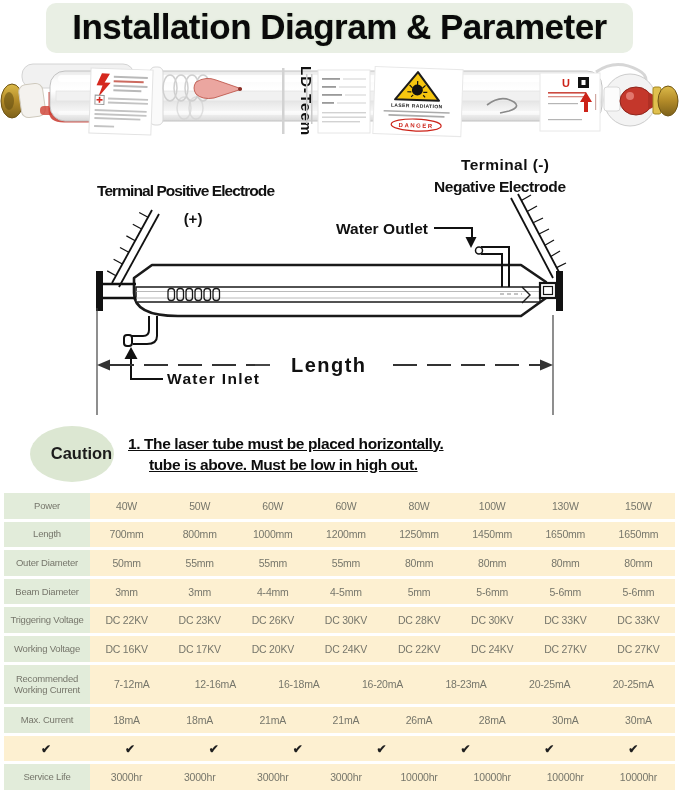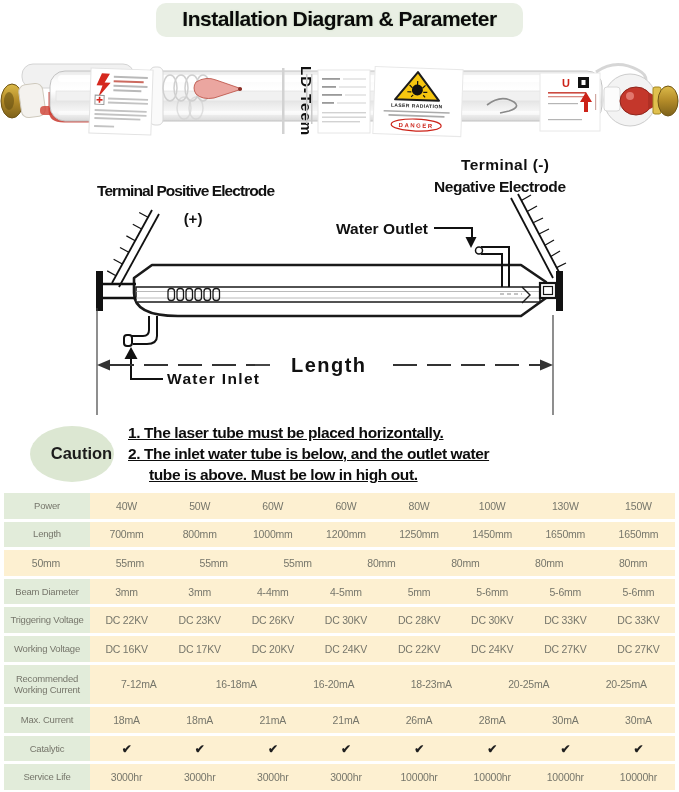--- a/index.html
+++ b/index.html
@@ -1,21 +1,21 @@
 <!DOCTYPE html>
 <html style="--title-bg: #e9efe4; --label-col-bg: #e2ecda; --cell-bg: #fdf0d1; --caution-bg: #dce7d2; --accent-red: #cc2218; --warning-yellow: #f6c60f; --table-text: #76766b; --line-color: #1a1a1a;"><head>
 <meta charset="utf-8">
 <style>
   html,body{margin:0;padding:0;background:#fff;}
   .page{position:relative;width:679px;height:792px;background:#fff;overflow:hidden;
         font-family:"Liberation Sans",sans-serif;}
   
   .title-wrap{height:56px;display:flex;justify-content:center;align-items:flex-start;padding-top:3px;box-sizing:border-box;}
   .title{background:var(--title-bg);border-radius:10px;padding:4px 26px 6px 26px;
-         font-size:21px;font-weight:bold;color:#0a0a0a;letter-spacing:-0.5px;
+         font-size:35px;font-weight:bold;color:#0a0a0a;letter-spacing:-0.5px;
          text-shadow:0 0 2px rgba(120,170,110,.35);}
   
   .photo{height:94px;}
   
   .diagram{height:265px;}
   .diagram svg text{font-family:"Liberation Sans",sans-serif;font-weight:bold;fill:#111;}
   
   .caution{height:77px;display:flex;align-items:center;padding-left:30px;box-sizing:border-box;}
   .caution-ellipse{width:84px;height:56px;border-radius:50%;background:var(--caution-bg);
                    display:flex;align-items:center;justify-content:center;flex:0 0 auto;}
@@ -297,21 +297,20 @@
       </g>
     </svg>
   </div>
 
   <div class="caution">
     <div class="caution-ellipse">
       <span>Caution</span>
     </div>
     <div class="caution-notes">
       <div>1. The laser tube must be placed horizontally.</div>
-      <div>2. The inlet water tube is below, and the outlet water</div>
       <div class="l2b">tube is above. Must be low in high out.</div>
     </div>
   </div>
 
   <div class="ptable">
       <div class="trow">
         <div class="tlabel">Power</div>
         <div class="tvals">
           <div class="tcell">40W</div>
           <div class="tcell">50W</div>
@@ -330,20 +329,21 @@
           <div class="tcell">800mm</div>
           <div class="tcell">1000mm</div>
           <div class="tcell">1200mm</div>
           <div class="tcell">1250mm</div>
           <div class="tcell">1450mm</div>
           <div class="tcell">1650mm</div>
           <div class="tcell">1650mm</div>
         </div>
       </div>
       <div class="trow">
+        <div class="tlabel">Outer Diameter</div>
         <div class="tvals">
           <div class="tcell">50mm</div>
           <div class="tcell">55mm</div>
           <div class="tcell">55mm</div>
           <div class="tcell">55mm</div>
           <div class="tcell">80mm</div>
           <div class="tcell">80mm</div>
           <div class="tcell">80mm</div>
           <div class="tcell">80mm</div>
         </div>
@@ -384,20 +384,21 @@
           <div class="tcell">DC 22KV</div>
           <div class="tcell">DC 24KV</div>
           <div class="tcell">DC 27KV</div>
           <div class="tcell">DC 27KV</div>
         </div>
       </div>
       <div class="trow tall">
         <div class="tlabel">Recommended Working Current</div>
         <div class="tvals">
           <div class="tcell">7-12mA</div>
+          <div class="tcell">12-16mA</div>
           <div class="tcell">16-18mA</div>
           <div class="tcell">16-20mA</div>
           <div class="tcell">18-23mA</div>
           <div class="tcell">20-25mA</div>
           <div class="tcell">20-25mA</div>
         </div>
       </div>
       <div class="trow">
         <div class="tlabel">Max. Current</div>
         <div class="tvals">
@@ -405,21 +406,20 @@
           <div class="tcell">18mA</div>
           <div class="tcell">21mA</div>
           <div class="tcell">21mA</div>
           <div class="tcell">26mA</div>
           <div class="tcell">28mA</div>
           <div class="tcell">30mA</div>
           <div class="tcell">30mA</div>
         </div>
       </div>
       <div class="trow check">
-        <div class="tlabel">Catalytic</div>
         <div class="tvals">
           <div class="tcell">✔</div>
           <div class="tcell">✔</div>
           <div class="tcell">✔</div>
           <div class="tcell">✔</div>
           <div class="tcell">✔</div>
           <div class="tcell">✔</div>
           <div class="tcell">✔</div>
           <div class="tcell">✔</div>
         </div>

